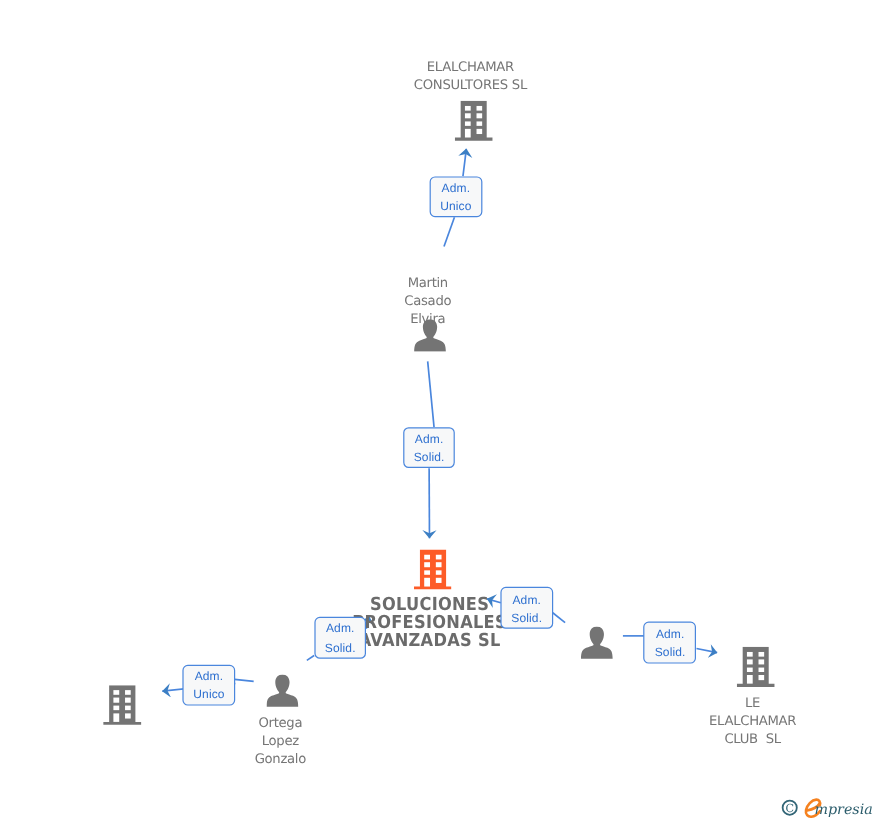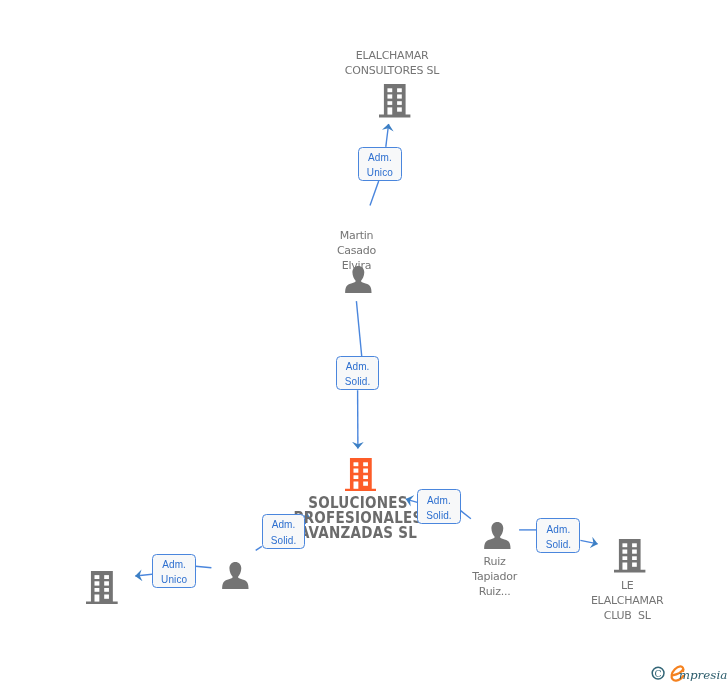--- a/index.html
+++ b/index.html
@@ -89,27 +89,27 @@
     <rect x="18.2" y="10.3" width="4.75" height="4.3" fill="#fff"></rect>
     <rect x="8.5" y="17.0" width="4.85" height="3.8" fill="#fff"></rect>
     <rect x="18.2" y="17.0" width="4.75" height="3.8" fill="#fff"></rect>
     <rect x="8.5" y="23.5" width="4.85" height="7.1" fill="#fff"></rect>
     <rect x="18.2" y="23.5" width="4.75" height="4.3" fill="#fff"></rect>
   </svg>
 
   <svg class="icon" width="26.7" height="27.1" viewBox="0 0 26.7 27.1" style="left:222.1px;top:561.8px;">
     <path fill="#747474" d="M13.35 0 C16.85 0 19.3 2.5 19.3 6.3 C19.3 10.3 17.3 13.4 16.25 14.6 C15.9 15.0 16.0 15.6 16.6 15.9 C17.9 16.6 20.0 17.0 22.2 17.9 C25.4 19.2 26.55 21.5 26.55 27.1 L0.15 27.1 C0.15 21.5 1.3 19.2 4.5 17.9 C6.7 17.0 8.8 16.6 10.1 15.9 C10.7 15.6 10.8 15.0 10.45 14.6 C9.4 13.4 7.4 10.3 7.4 6.3 C7.4 2.5 9.85 0 13.35 0 Z"></path>
   </svg>
+  <div class="node-label" style="left:133.6px;top:595.2px;width:200px;">Ortega
+Lopez
+Gonzalo</div>
 
   <svg class="icon" width="26.7" height="27.1" viewBox="0 0 26.7 27.1" style="left:484px;top:521.5px;">
     <path fill="#747474" d="M13.35 0 C16.85 0 19.3 2.5 19.3 6.3 C19.3 10.3 17.3 13.4 16.25 14.6 C15.9 15.0 16.0 15.6 16.6 15.9 C17.9 16.6 20.0 17.0 22.2 17.9 C25.4 19.2 26.55 21.5 26.55 27.1 L0.15 27.1 C0.15 21.5 1.3 19.2 4.5 17.9 C6.7 17.0 8.8 16.6 10.1 15.9 C10.7 15.6 10.8 15.0 10.45 14.6 C9.4 13.4 7.4 10.3 7.4 6.3 C7.4 2.5 9.85 0 13.35 0 Z"></path>
   </svg>
-  <div class="node-label" style="left:394.6px;top:554.2px;width:200px;">Ruiz
-Tapiador
-Ruiz...</div>
 
   <svg class="icon" width="31.4" height="33.5" viewBox="0 0 31.4 33.5" style="left:614.4px;top:539.2px;">
     <path fill="#747474" d="M4.9 0 h21.7 v30.7 h4.8 v2.8 h-31.4 v-2.8 h4.9 z"></path>
     <rect x="8.45" y="4.3" width="4.8" height="3.9" fill="#fff"></rect>
     <rect x="18.1" y="4.3" width="4.7" height="3.9" fill="#fff"></rect>
     <rect x="8.45" y="10.5" width="4.8" height="4.2" fill="#fff"></rect>
     <rect x="18.1" y="10.5" width="4.7" height="4.2" fill="#fff"></rect>
     <rect x="8.45" y="17.3" width="4.8" height="3.7" fill="#fff"></rect>
     <rect x="18.1" y="17.3" width="4.7" height="3.7" fill="#fff"></rect>
     <rect x="8.45" y="23.5" width="4.8" height="7.2" fill="#fff"></rect>

